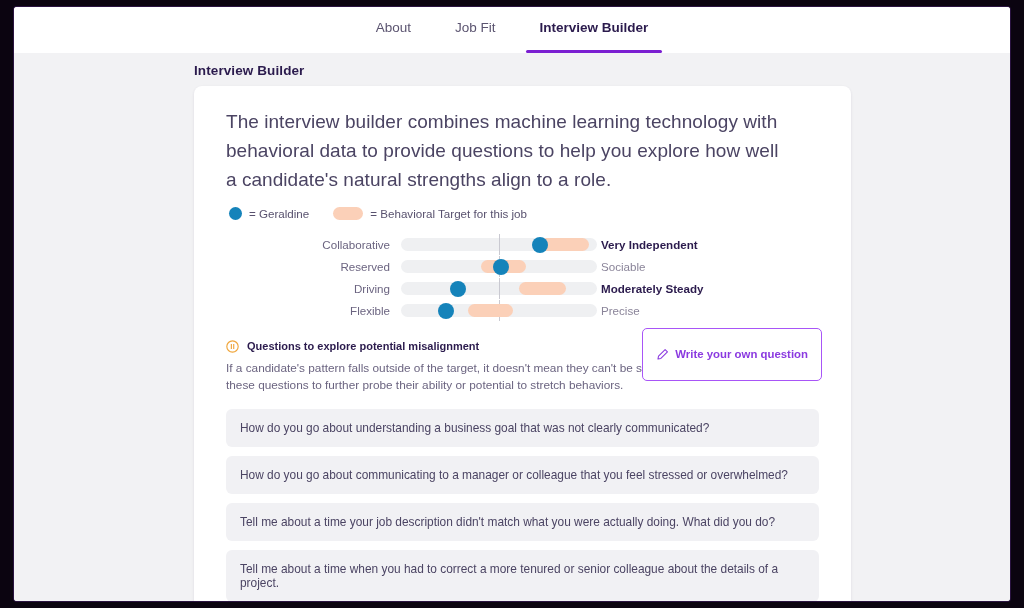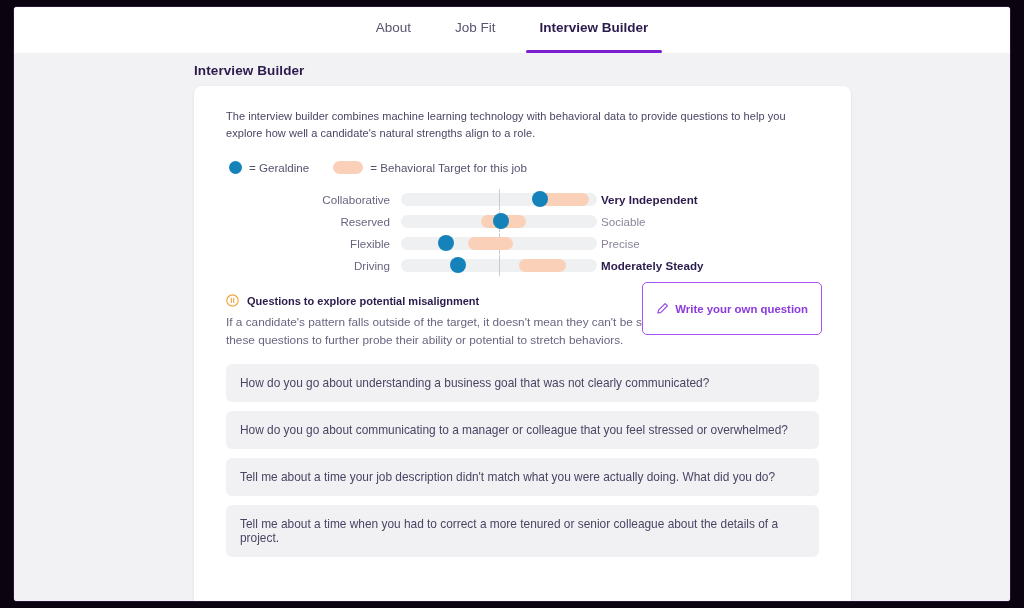--- a/index.html
+++ b/index.html
@@ -92,25 +92,25 @@
     top: 33px;
     width: 657px;
     background: #ffffff;
     border-radius: 8px;
     box-shadow: 0 1px 3px rgba(40,20,70,.10);
     padding: 22px 32px 10px 32px;
     min-height: 520px;
   }
 
   .intro {
-    font-size: 11px;
+    font-size: 19px;
     line-height: 1.52;
     color: #4b4463;
     width: 560px;
-    margin-bottom: 20px;
+    margin-bottom: 12px;
     letter-spacing: .05px;
   }
 
   
   .legend {
     display: flex;
     align-items: center;
     gap: 10px;
     margin-bottom: 14px;
     padding-left: 3px;
@@ -307,39 +307,39 @@
           <div class="trait-left">Reserved</div>
           <div class="trait-track">
             <div class="trait-mid"></div>
             <div class="trait-band" style="left:41%;width:23%"></div>
             <div class="trait-dot" style="left:51%"></div>
           </div>
           <div class="trait-right">Sociable</div>
         </div>
 
         <div class="trait-row">
+          <div class="trait-left">Driving</div>
+          <div class="trait-track">
+            <div class="trait-mid"></div>
+            <div class="trait-band" style="left:60%;width:24%"></div>
+            <div class="trait-dot" style="left:29%"></div>
+          </div>
+          <div class="trait-right bold">Moderately Steady</div>
+        </div>
+
+        <div class="trait-row">
           <div class="trait-left">Flexible</div>
           <div class="trait-track">
             <div class="trait-mid"></div>
             <div class="trait-band" style="left:34%;width:23%"></div>
             <div class="trait-dot" style="left:23%"></div>
           </div>
           <div class="trait-right">Precise</div>
         </div>
 
-        <div class="trait-row">
-          <div class="trait-left">Driving</div>
-          <div class="trait-track">
-            <div class="trait-mid"></div>
-            <div class="trait-band" style="left:60%;width:24%"></div>
-            <div class="trait-dot" style="left:29%"></div>
-          </div>
-          <div class="trait-right bold">Moderately Steady</div>
-        </div>
-
       </div>
 
       <div class="section-head">
         <svg class="icon-circle" viewBox="0 0 16 16">
           <circle cx="8" cy="8" r="7" fill="none" stroke="#f0a63c" stroke-width="1.4"></circle>
           <rect x="5.9" y="4.9" width="1.4" height="6.2" fill="#f0a63c"></rect>
           <rect x="8.8" y="4.9" width="1.4" height="6.2" fill="#f0a63c"></rect>
         </svg>
         <span class="section-title">Questions to explore potential misalignment</span>
 

